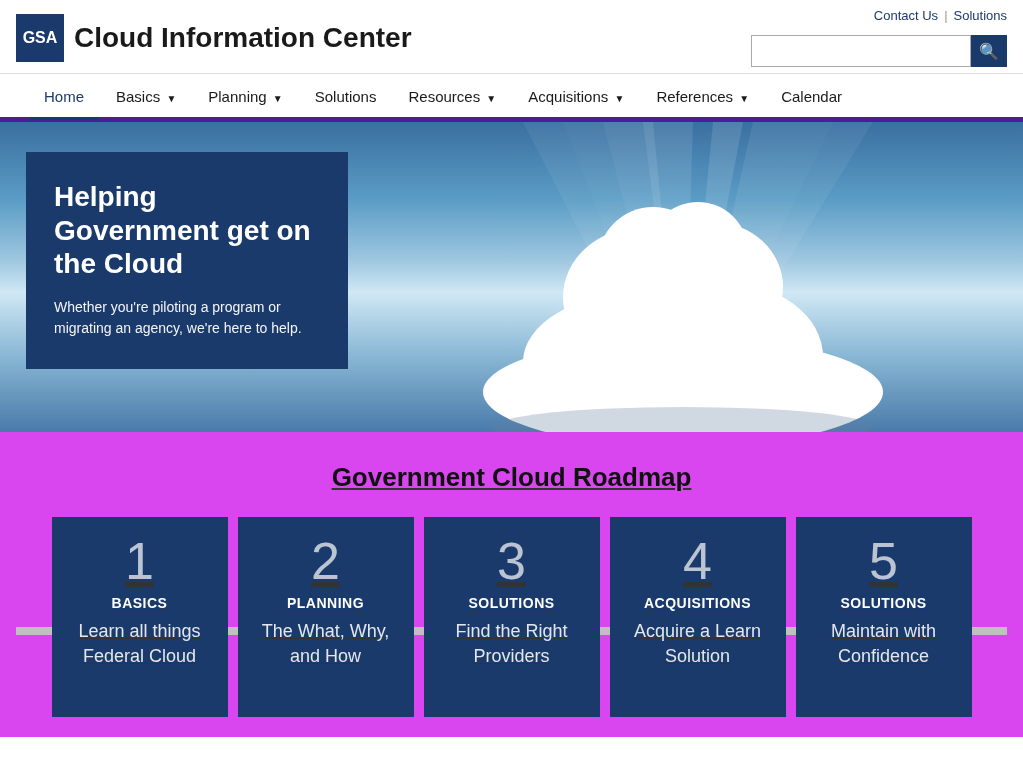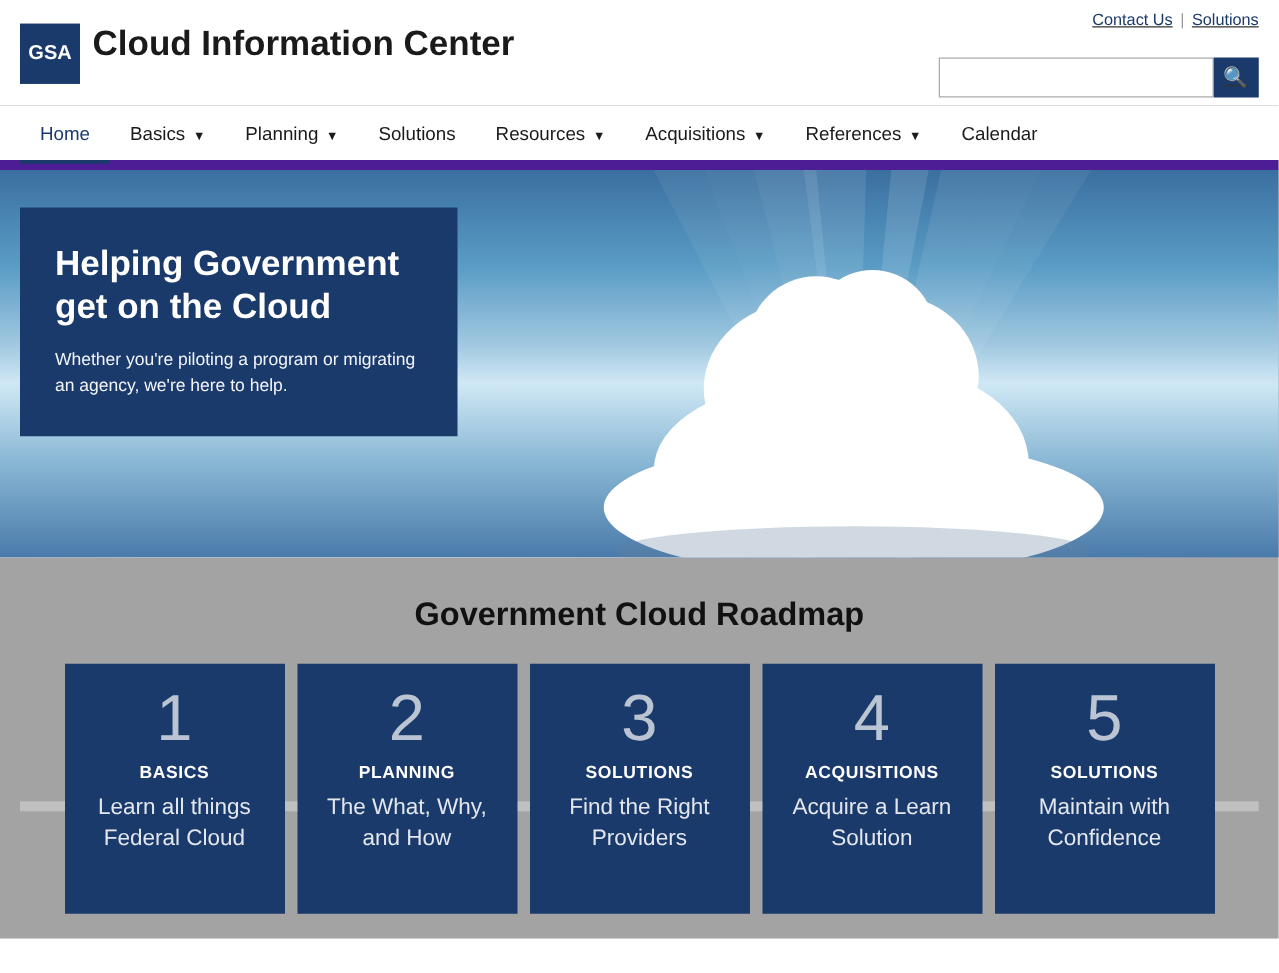--- a/index.html
+++ b/index.html
@@ -8,21 +8,21 @@
     
     .top-bar {
       display: flex;
       justify-content: space-between;
       align-items: center;
       padding: 8px 16px 6px;
       border-bottom: 1px solid #ddd;
     }
     .logo-area {
       display: flex;
-      align-items: flex-start;
+      align-items: center;
       gap: 10px;
     }
     .gsa-logo {
       width: 48px;
       height: 48px;
       background: #1a3a6b;
       display: flex;
       align-items: center;
       justify-content: center;
       color: white;
@@ -32,24 +32,23 @@
       flex-shrink: 0;
     }
     .site-title {
       font-size: 28px;
       font-weight: bold;
       color: #1a1a1a;
     }
     .top-links {
       display: flex;
       align-items: center;
-      gap: 23px;
+      gap: 12px;
       flex-direction: column;
       align-items: flex-end;
-      text-decoration: underline;
     }
     .top-links-row {
       display: flex;
       gap: 6px;
       font-size: 13px;
     }
     .top-links-row a {
       color: #1a3a6b;
       text-decoration: none;
     }
@@ -77,22 +76,22 @@
       display: flex;
       align-items: center;
       justify-content: center;
       color: white;
       font-size: 16px;
     }
 
     
     nav {
       background: #fff;
-      border-bottom: 8px solid #4c1d95;
-      padding: 0 16px;
+      border-bottom: 5px solid #4c1d95;
+      padding: 0 28px;
     }
     nav ul {
       list-style: none;
       display: flex;
       gap: 0;
     }
     nav ul li a {
       display: block;
       padding: 14px 16px 12px;
       color: #1a1a1a;
@@ -116,42 +115,43 @@
       position: relative;
       width: 100%;
       height: 310px;
       background: linear-gradient(135deg, #5a8fc0 0%, #87b8d8 20%, #c8dcea 40%, #d8e8f0 50%, #b0cfe0 60%, #6897b8 80%, #4a7aaa 100%);
       overflow: hidden;
     }
 
     .hero-overlay {
       position: absolute;
       top: 30px;
-      left: 16px;
-      width: 350px;
+      left: 26px;
+      width: 322px;
       background: #1a3a6b;
       color: white;
       padding: 28px 28px 30px;
     }
     .hero-headline {
       font-size: 28px;
       font-weight: bold;
       line-height: 1.2;
       margin-bottom: 16px;
     }
     .hero-sub {
       font-size: 14px;
       line-height: 1.5;
       opacity: 0.95;
     }
 
     
     .roadmap-section {
       padding: 30px 16px 20px;
-      background: #a3a3a3;
+      background: #d946ef;
+      text-decoration: underline;
     }
     .roadmap-title {
       text-align: center;
       font-size: 26px;
       font-weight: bold;
       margin-bottom: 24px;
       color: #111;
     }
 
     .roadmap-cards {

